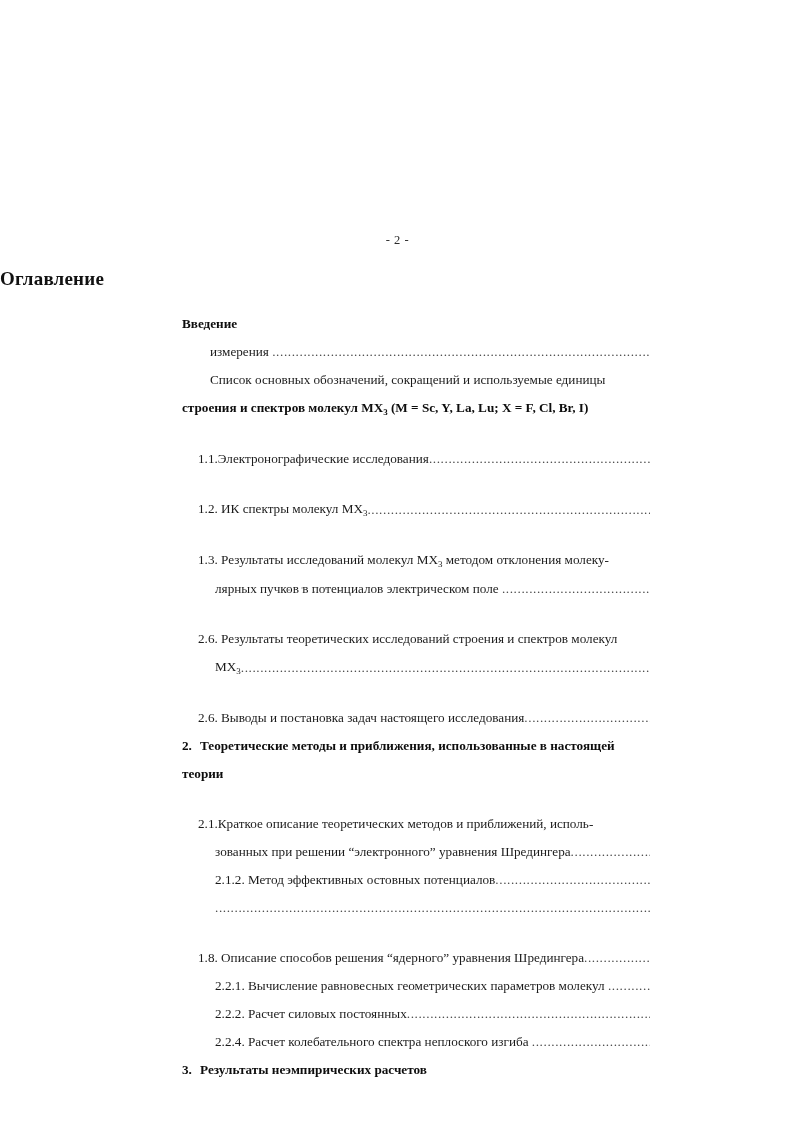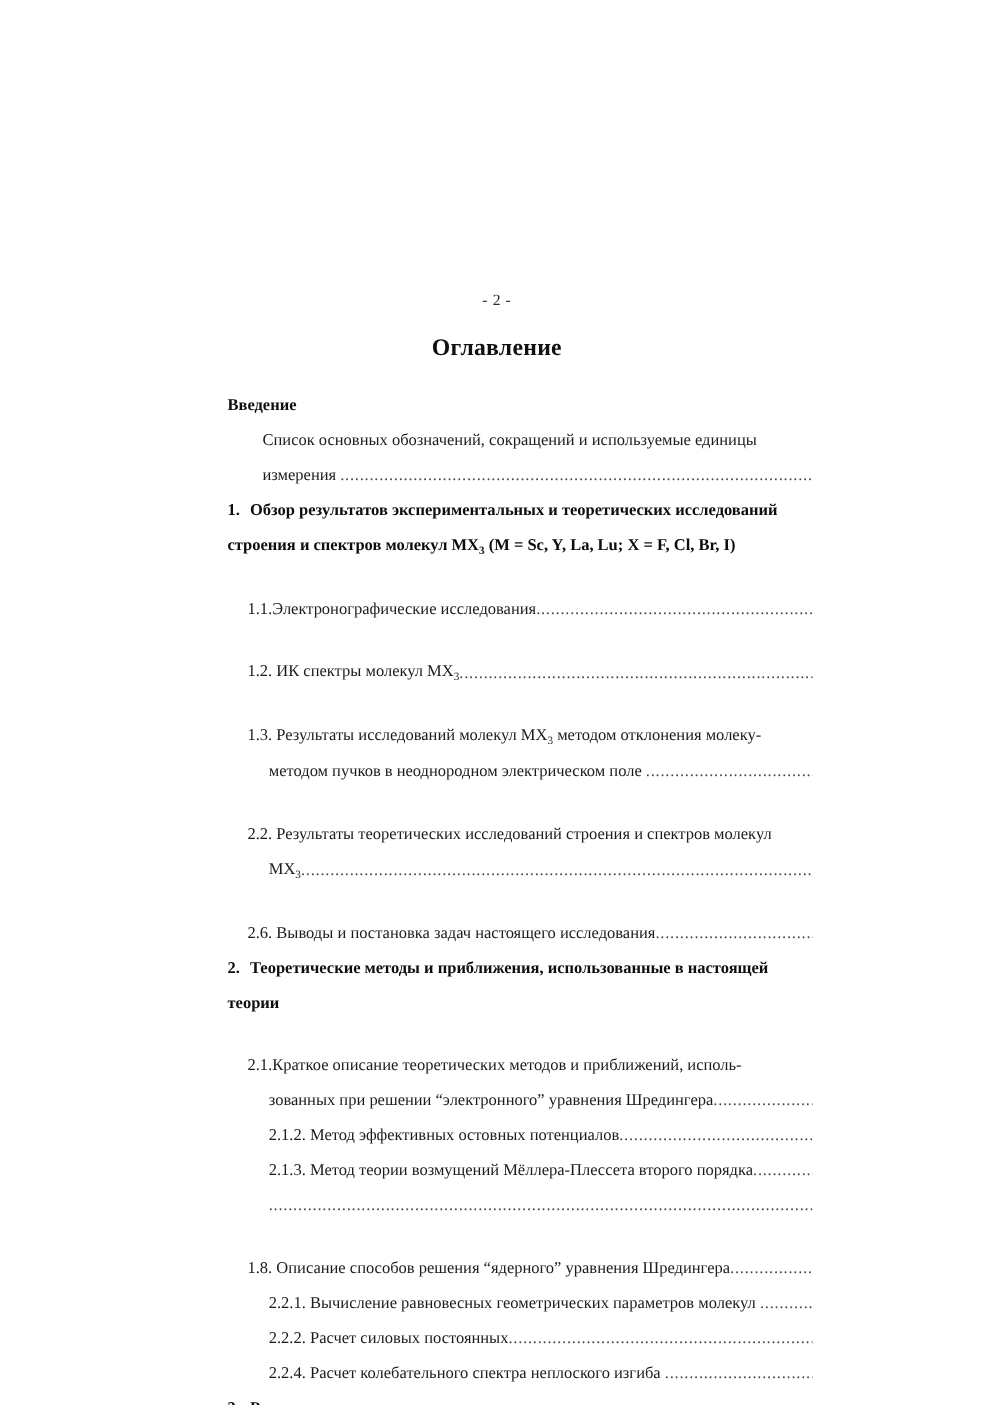--- a/index.html
+++ b/index.html
@@ -34,21 +34,21 @@
     letter-spacing: 0.5px;
     color: #2a2a2a;
   }
 
   
   .doc-title {
     position: absolute;
     top: 268px;
     left: 0;
     width: 795px;
-    text-align: center;
+    text-align: left;
     font-size: 19px;
     font-weight: bold;
     letter-spacing: 0.2px;
     color: #111111;
   }
 
   
   .toc {
     position: absolute;
     top: 310px;
@@ -154,139 +154,125 @@
   <div class="toc" id="toc-list">
       <div class="toc-entry lvl-chapter bold">
         <div class="row">
           <span class="label">Введение</span>
           <span class="leader blank"></span>
           <span class="page bold-num">4</span>
         </div>
       </div>
       <div class="toc-entry lvl-plain">
         <div class="row">
+          <span class="label">измерения </span>
+          <span class="leader"></span>
+          <span class="page">7</span>
+        </div>
+      </div>
+      <div class="toc-entry lvl-plain">
+        <div class="row">
           <span class="label">Список основных обозначений, сокращений и используемые единицы</span>
           <span class="leader blank"></span>
           <span class="page"></span>
         </div>
       </div>
-      <div class="toc-entry lvl-plain">
-        <div class="row">
-          <span class="label">измерения </span>
-          <span class="leader"></span>
-          <span class="page">7</span>
-        </div>
-      </div>
-      <div class="toc-entry lvl-chapter bold">
-        <div class="row">
-          <span class="label"><span class="chapter-num">1.</span>Обзор результатов экспериментальных и теоретических исследований</span>
+      <div class="toc-entry lvl-chapter bold">
+        <div class="row">
+          <span class="label">строения и спектров молекул MX<sub>3</sub> (M = Sc, Y, La, Lu; X = F, Cl, Br, I)</span>
+          <span class="leader blank"></span>
+          <span class="page bold-num">9</span>
+        </div>
+      </div>
+      <div class="toc-entry lvl-2">
+        <div class="row">
+          <span class="label">1.1.Электронографические исследования</span>
+          <span class="leader"></span>
+          <span class="page">9</span>
+        </div>
+      </div>
+      <div class="toc-entry lvl-2">
+        <div class="row">
+          <span class="label">1.2. ИК спектры молекул MX<sub>3</sub></span>
+          <span class="leader"></span>
+          <span class="page">14</span>
+        </div>
+      </div>
+      <div class="toc-entry lvl-2">
+        <div class="row">
+          <span class="label">1.3. Результаты исследований молекул MX<sub>3</sub> методом отклонения молеку-</span>
+          <span class="leader blank"></span>
+          <span class="page"></span>
+        </div>
+      </div>
+      <div class="toc-entry lvl-cont">
+        <div class="row">
+          <span class="label">лярных пучков в потенциалов электрическом поле </span>
+          <span class="leader"></span>
+          <span class="page">19</span>
+        </div>
+      </div>
+      <div class="toc-entry lvl-2">
+        <div class="row">
+          <span class="label">2.6. Результаты теоретических исследований строения и спектров молекул</span>
+          <span class="leader blank"></span>
+          <span class="page"></span>
+        </div>
+      </div>
+      <div class="toc-entry lvl-cont">
+        <div class="row">
+          <span class="label">MX<sub>3</sub></span>
+          <span class="leader"></span>
+          <span class="page">20</span>
+        </div>
+      </div>
+      <div class="toc-entry lvl-2">
+        <div class="row">
+          <span class="label">2.6. Выводы и постановка задач настоящего исследования</span>
+          <span class="leader"></span>
+          <span class="page">26</span>
+        </div>
+      </div>
+      <div class="toc-entry lvl-chapter bold">
+        <div class="row">
+          <span class="label"><span class="chapter-num">2.</span>Теоретические методы и приближения, использованные в настоящей</span>
           <span class="leader blank"></span>
           <span class="page bold-num"></span>
         </div>
       </div>
       <div class="toc-entry lvl-chapter bold">
         <div class="row">
-          <span class="label">строения и спектров молекул MX<sub>3</sub> (M = Sc, Y, La, Lu; X = F, Cl, Br, I)</span>
-          <span class="leader blank"></span>
-          <span class="page bold-num">9</span>
-        </div>
-      </div>
-      <div class="toc-entry lvl-2">
-        <div class="row">
-          <span class="label">1.1.Электронографические исследования</span>
-          <span class="leader"></span>
-          <span class="page">9</span>
-        </div>
-      </div>
-      <div class="toc-entry lvl-2">
-        <div class="row">
-          <span class="label">1.2. ИК спектры молекул MX<sub>3</sub></span>
-          <span class="leader"></span>
-          <span class="page">14</span>
-        </div>
-      </div>
-      <div class="toc-entry lvl-2">
-        <div class="row">
-          <span class="label">1.3. Результаты исследований молекул MX<sub>3</sub> методом отклонения молеку-</span>
+          <span class="label">теории</span>
+          <span class="leader blank"></span>
+          <span class="page bold-num">29</span>
+        </div>
+      </div>
+      <div class="toc-entry lvl-2">
+        <div class="row">
+          <span class="label">2.1.Краткое описание теоретических методов и приближений, исполь-</span>
           <span class="leader blank"></span>
           <span class="page"></span>
         </div>
       </div>
       <div class="toc-entry lvl-cont">
         <div class="row">
-          <span class="label">методом пучков в неоднородном электрическом поле </span>
-          <span class="leader"></span>
-          <span class="page">19</span>
-        </div>
-      </div>
-      <div class="toc-entry lvl-2">
-        <div class="row">
-          <span class="label">2.2. Результаты теоретических исследований строения и спектров молекул</span>
-          <span class="leader blank"></span>
-          <span class="page"></span>
-        </div>
-      </div>
-      <div class="toc-entry lvl-cont">
-        <div class="row">
-          <span class="label">MX<sub>3</sub></span>
-          <span class="leader"></span>
-          <span class="page">20</span>
-        </div>
-      </div>
-      <div class="toc-entry lvl-2">
-        <div class="row">
-          <span class="label">2.6. Выводы и постановка задач настоящего исследования</span>
-          <span class="leader"></span>
-          <span class="page">26</span>
-        </div>
-      </div>
-      <div class="toc-entry lvl-chapter bold">
-        <div class="row">
-          <span class="label"><span class="chapter-num">2.</span>Теоретические методы и приближения, использованные в настоящей</span>
-          <span class="leader blank"></span>
-          <span class="page bold-num"></span>
-        </div>
-      </div>
-      <div class="toc-entry lvl-chapter bold">
-        <div class="row">
-          <span class="label">теории</span>
-          <span class="leader blank"></span>
-          <span class="page bold-num">29</span>
-        </div>
-      </div>
-      <div class="toc-entry lvl-2">
-        <div class="row">
-          <span class="label">2.1.Краткое описание теоретических методов и приближений, исполь-</span>
-          <span class="leader blank"></span>
-          <span class="page"></span>
-        </div>
-      </div>
-      <div class="toc-entry lvl-cont">
-        <div class="row">
           <span class="label">зованных при решении “электронного” уравнения Шредингера</span>
           <span class="leader"></span>
           <span class="page">29</span>
         </div>
       </div>
       <div class="toc-entry lvl-3">
         <div class="row">
           <span class="label">2.1.2. Метод эффективных остовных потенциалов</span>
           <span class="leader"></span>
           <span class="page">31</span>
         </div>
       </div>
       <div class="toc-entry lvl-3">
         <div class="row">
-          <span class="label">2.1.3. Метод теории возмущений Мёллера-Плессета второго порядка</span>
-          <span class="leader"></span>
-          <span class="page">32</span>
-        </div>
-      </div>
-      <div class="toc-entry lvl-3">
-        <div class="row">
           <span class="leader"></span>
           <span class="page">33</span>
         </div>
       </div>
       <div class="toc-entry lvl-2">
         <div class="row">
           <span class="label">1.8. Описание способов решения “ядерного” уравнения Шредингера</span>
           <span class="leader"></span>
           <span class="page">34</span>
         </div>

